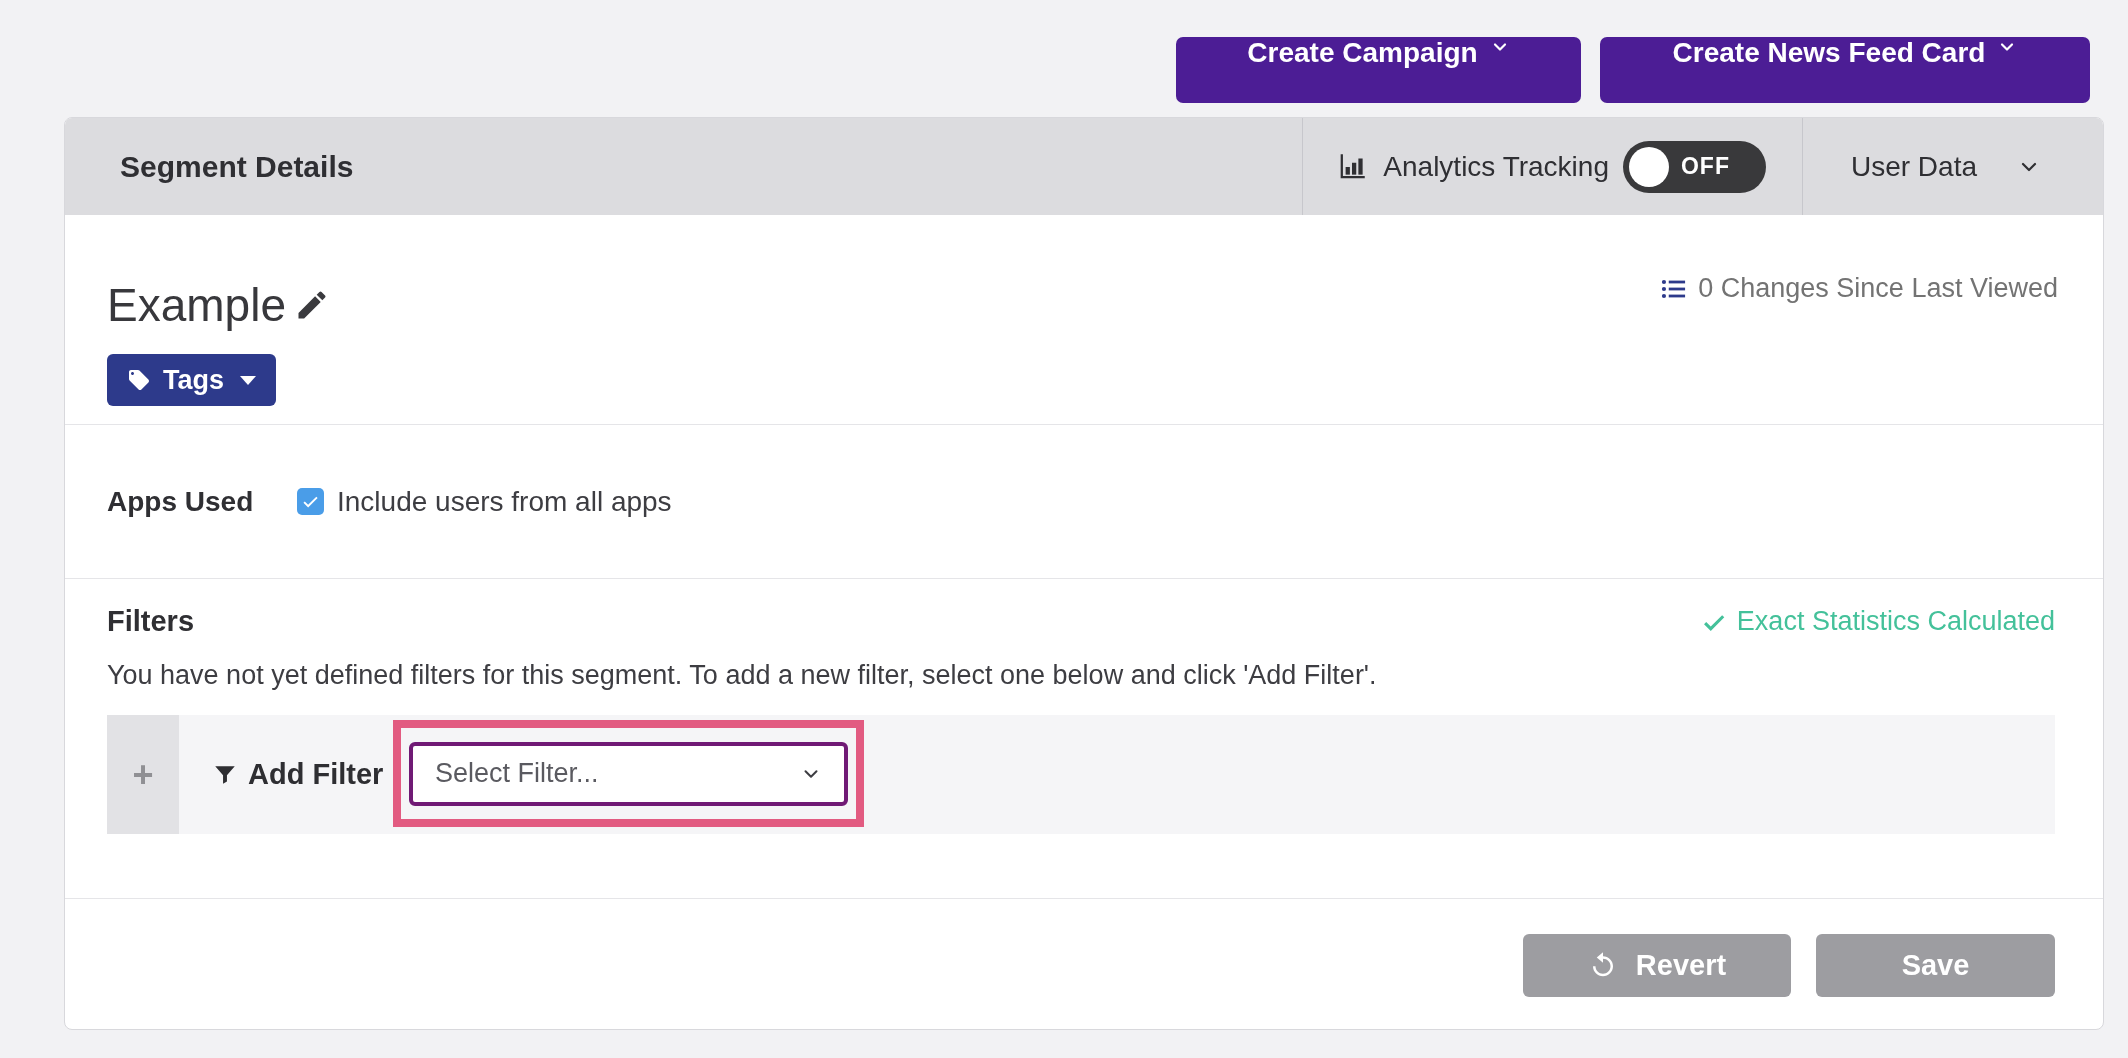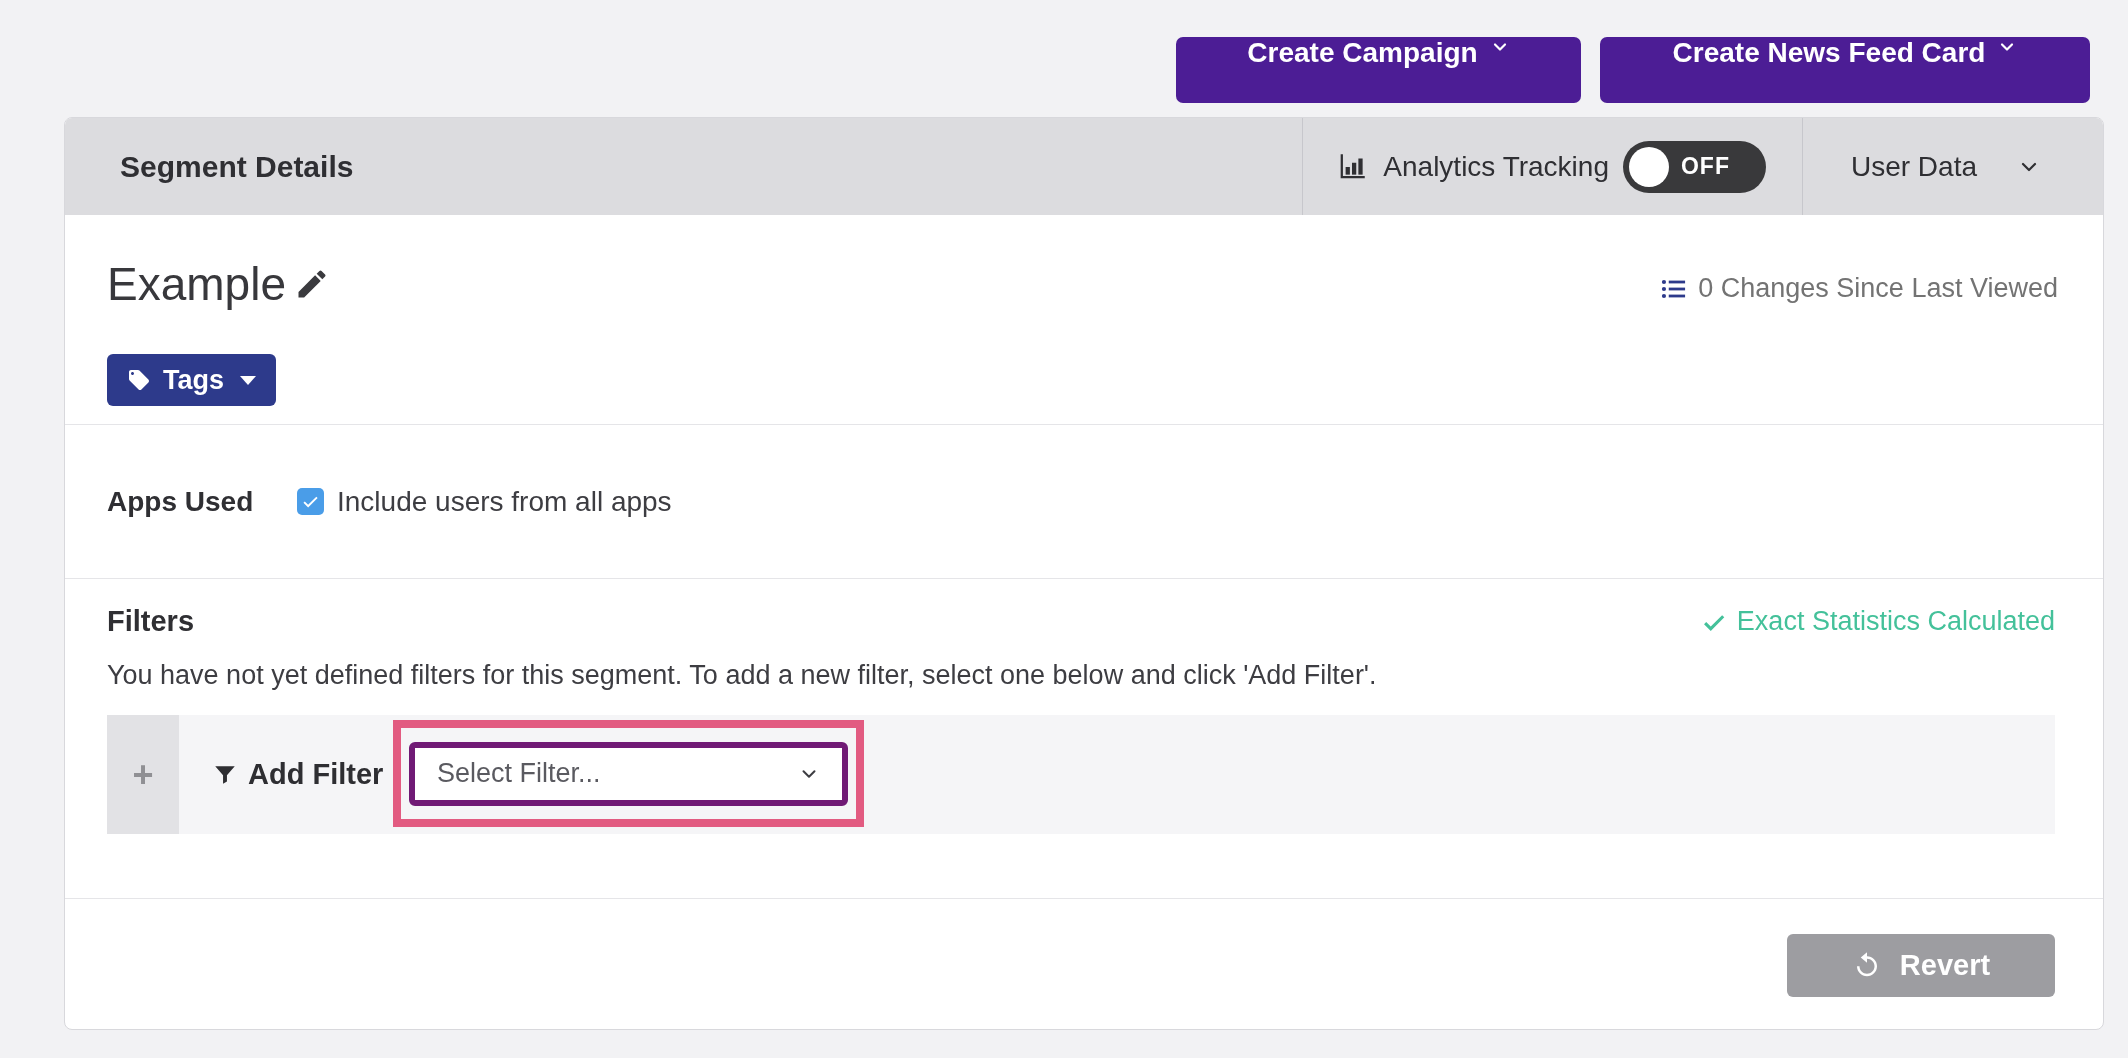--- a/index.html
+++ b/index.html
@@ -50,21 +50,21 @@
   .toggle-knob {
     width:40px; height:40px; border-radius:50%; background:#fff; margin-left:6px;
   }
   .toggle-state { color:#fff; font-size:23px; font-weight:bold; margin-left:12px; letter-spacing:1px; }
   .userdata-group { display:flex; align-items:center; gap:40px; padding:0 62px 0 48px; height:100%; cursor:pointer; }
   .userdata-label { font-size:28px; color:#2f2f33; }
 
   
   .section { border-top:1px solid #e5e5e8; }
   .sec-title { height:209px; position:relative; padding:0 48px 0 42px; border-top:none; }
-  .name-row { display:flex; align-items:center; gap:8px; padding-top:42px; }
+  .name-row { display:flex; align-items:center; gap:8px; padding-top:63px; }
   .segment-name { font-size:46px; font-weight:400; color:#38383c; }
   .pencil { width:36px; height:36px; fill:#3a3a3e; cursor:pointer; }
   .changes-link {
     position:absolute; right:45px; top:58px;
     display:flex; align-items:center; gap:10px;
     color:#737373; font-size:27px; text-decoration:none; cursor:pointer;
   }
   .tags-btn {
     position:absolute; left:42px; top:127px; height:52px; padding:0 20px;
     background:#2d3a8b; border:none; border-radius:6px; color:#fff;
@@ -106,21 +106,21 @@
   .add-filter-label {
     display:flex; align-items:center; gap:10px; margin-left:33px;
     font-size:29px; font-weight:bold; color:#2e2e32;
   }
   .add-filter-label svg { width:26px; height:26px; fill:#2e2e32; }
   .annotation-box {
     position:absolute; left:286px; top:5px; width:471px; height:107px;
     border:8px solid #e25b81; display:flex; align-items:center; padding:0 8px;
   }
   .filter-select {
-    flex:1; height:64px; background:#fff; border:6px solid #701a75; border-radius:6px;
+    flex:1; height:64px; background:#fff; border:4px solid #701a75; border-radius:6px;
     display:flex; align-items:center; padding:0 22px; position:relative; cursor:pointer;
     font-size:27px; color:#5a5a60;
   }
   .filter-select .sel-chev { position:absolute; right:22px; }
 
   
   .sec-footer { height:133px; display:flex; align-items:center; justify-content:flex-end; gap:25px; padding-right:48px; }
   .gray-btn {
     height:63px; background:#9d9da1; border:none; border-radius:6px; color:#fff;
     font-family:"Liberation Sans", sans-serif; font-size:29px; font-weight:bold;
@@ -265,16 +265,19 @@
       </div>
     </div>
 
     <div class="section sec-footer">
       <button class="gray-btn revert-btn">
         <svg viewBox="0 0 24 24">
             <path d="M12 5V1.8L7 6l5 4.2V7c3.31 0 6 2.69 6 6s-2.69 6-6 6-6-2.69-6-6H4c0 4.42 3.58 8 8 8s8-3.58 8-8-3.58-8-8-8z"></path>
           </svg>
         <span>Revert</span>
       </button>
+      <button class="gray-btn save-btn">
+        <span>Save</span>
+      </button>
     </div>
 
   </div>
 </div>
 
 </body></html>

